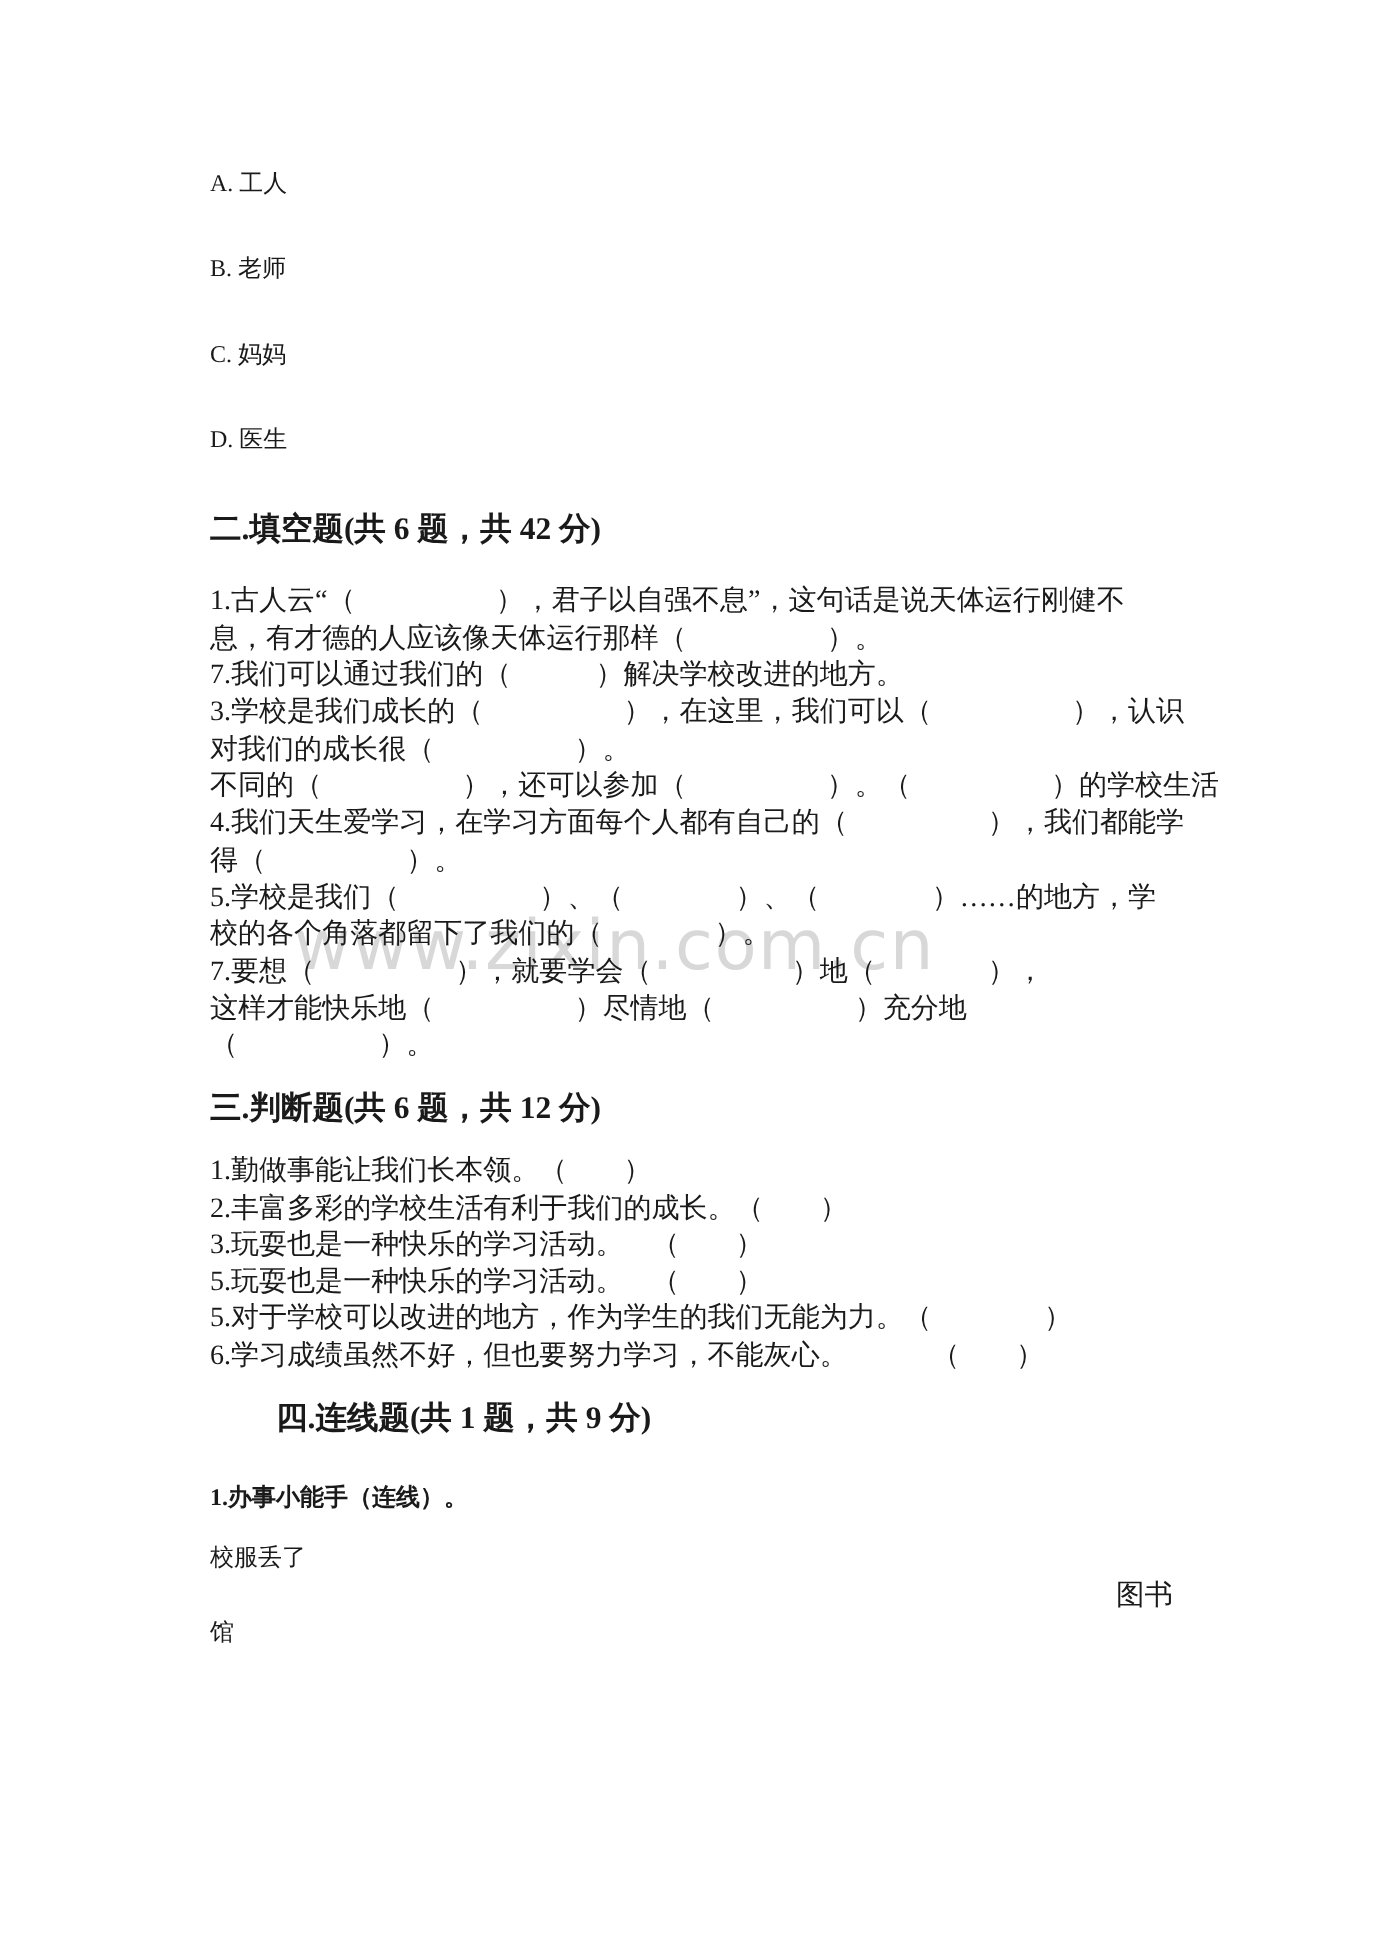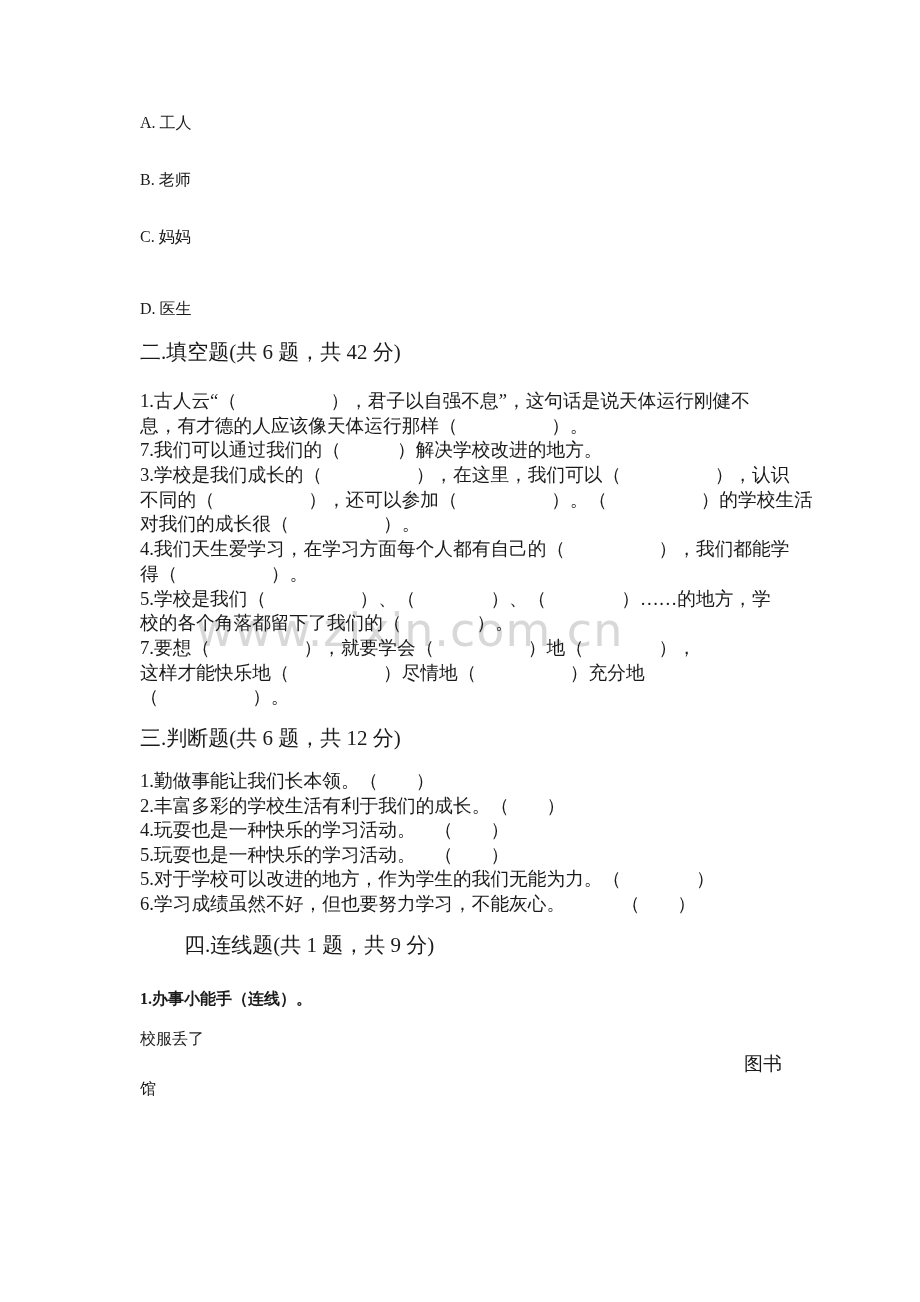--- a/index.html
+++ b/index.html
@@ -35,27 +35,27 @@
     font-size: 16px;
     line-height: 25px;
     white-space: pre;
   }
   .heading {
     position: absolute;
     left: 140px;
     z-index: 1;
     font-size: 21px;
     line-height: 25px;
-    font-weight: normal;
+    font-weight: bold;
     white-space: pre;
   }
   .opt-a { top: 110px; }
   .opt-b { top: 167px; }
   .opt-c { top: 224px; }
-  .opt-d { top: 296px; }
+  .opt-d { top: 281px; }
   .fill-heading  { top: 340px; }
   .judge-heading { top: 726px; }
   .match-heading { top: 933px; margin-left: 44px; }
   .fill-lines {
     position: absolute;
     left: 140px;
     top: 389px;
     z-index: 1;
   }
   .fill-lines .ln {
@@ -103,37 +103,37 @@
   <div class="txt opt-c">C. 妈妈</div>
   <div class="txt opt-d">D. 医生</div>
 
   <div class="heading fill-heading">二.填空题(共 6 题，共 42 分)</div>
 
   <div class="fill-lines">
     <div class="ln">1.古人云“（　　　　　），君子以自强不息”，这句话是说天体运行刚健不</div>
     <div class="ln">息，有才德的人应该像天体运行那样（　　　　　）。</div>
     <div class="ln">7.我们可以通过我们的（　　　）解决学校改进的地方。</div>
     <div class="ln">3.学校是我们成长的（　　　　　），在这里，我们可以（　　　　　），认识</div>
+    <div class="ln">对我们的成长很（　　　　　）。</div>
     <div class="ln">不同的（　　　　　），还可以参加（　　　　　）。（　　　　　）的学校生活</div>
-    <div class="ln">对我们的成长很（　　　　　）。</div>
     <div class="ln">4.我们天生爱学习，在学习方面每个人都有自己的（　　　　　），我们都能学</div>
     <div class="ln">得（　　　　　）。</div>
     <div class="ln">5.学校是我们（　　　　　）、（　　　　）、（　　　　）……的地方，学</div>
     <div class="ln">校的各个角落都留下了我们的（　　　　）。</div>
     <div class="ln">7.要想（　　　　　），就要学会（　　　　　）地（　　　　），</div>
     <div class="ln">这样才能快乐地（　　　　　）尽情地（　　　　　）充分地</div>
     <div class="ln">（　　　　　）。</div>
   </div>
 
   <div class="heading judge-heading">三.判断题(共 6 题，共 12 分)</div>
 
   <div class="judge-lines">
     <div class="ln">1.勤做事能让我们长本领。（　　）</div>
     <div class="ln">2.丰富多彩的学校生活有利于我们的成长。（　　）</div>
-    <div class="ln">4.玩耍也是一种快乐的学习活动。　（　　）</div>
+    <div class="ln">3.玩耍也是一种快乐的学习活动。　（　　）</div>
     <div class="ln">5.玩耍也是一种快乐的学习活动。　（　　）</div>
     <div class="ln">5.对于学校可以改进的地方，作为学生的我们无能为力。（　　　　）</div>
     <div class="ln">6.学习成绩虽然不好，但也要努力学习，不能灰心。　　　（　　）</div>
   </div>
 
   <div class="heading match-heading">四.连线题(共 1 题，共 9 分)</div>
 
   <div class="txt match-question">1.办事小能手（连线）。</div>
 
   <div class="txt match-left-item">校服丢了</div>

